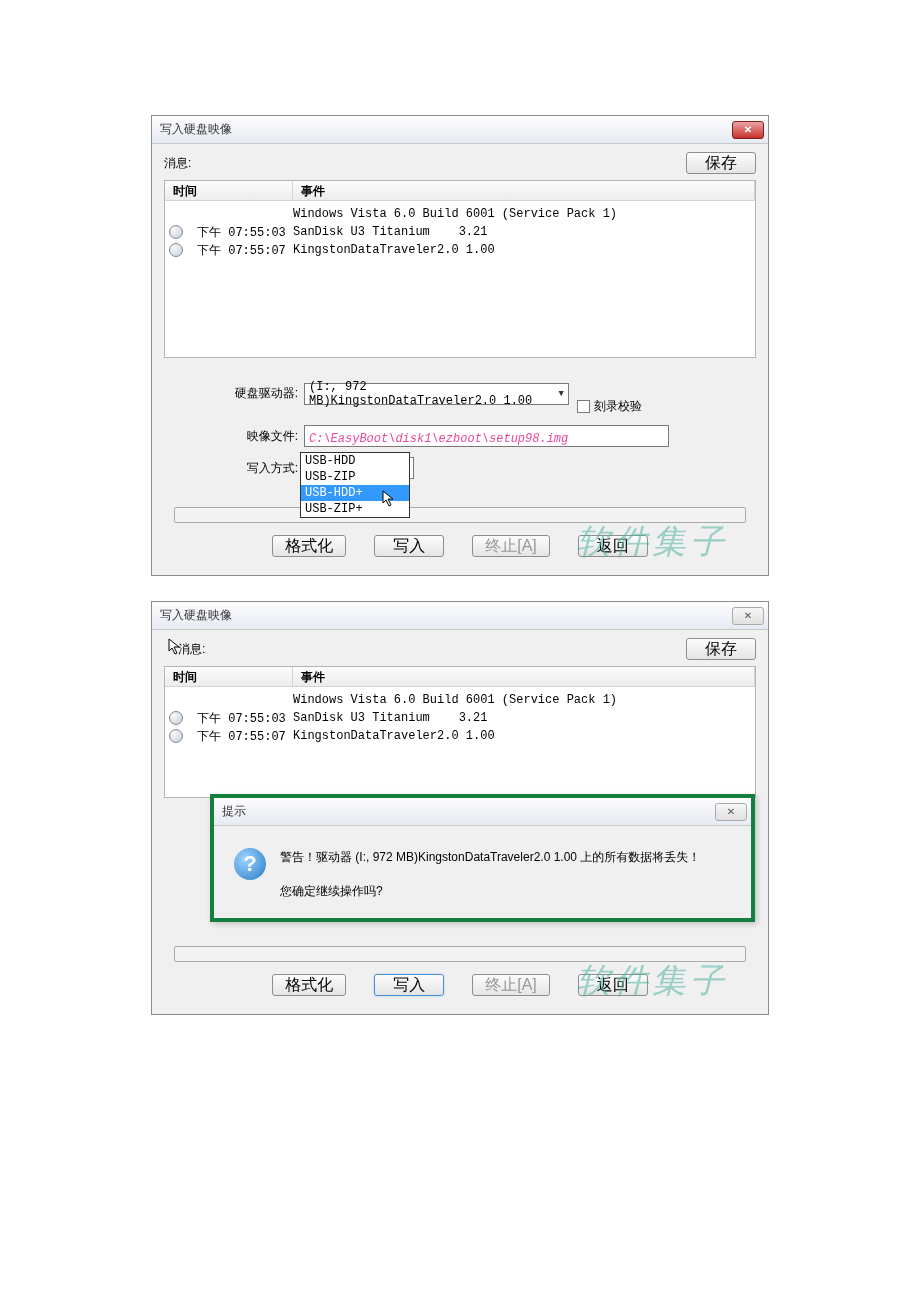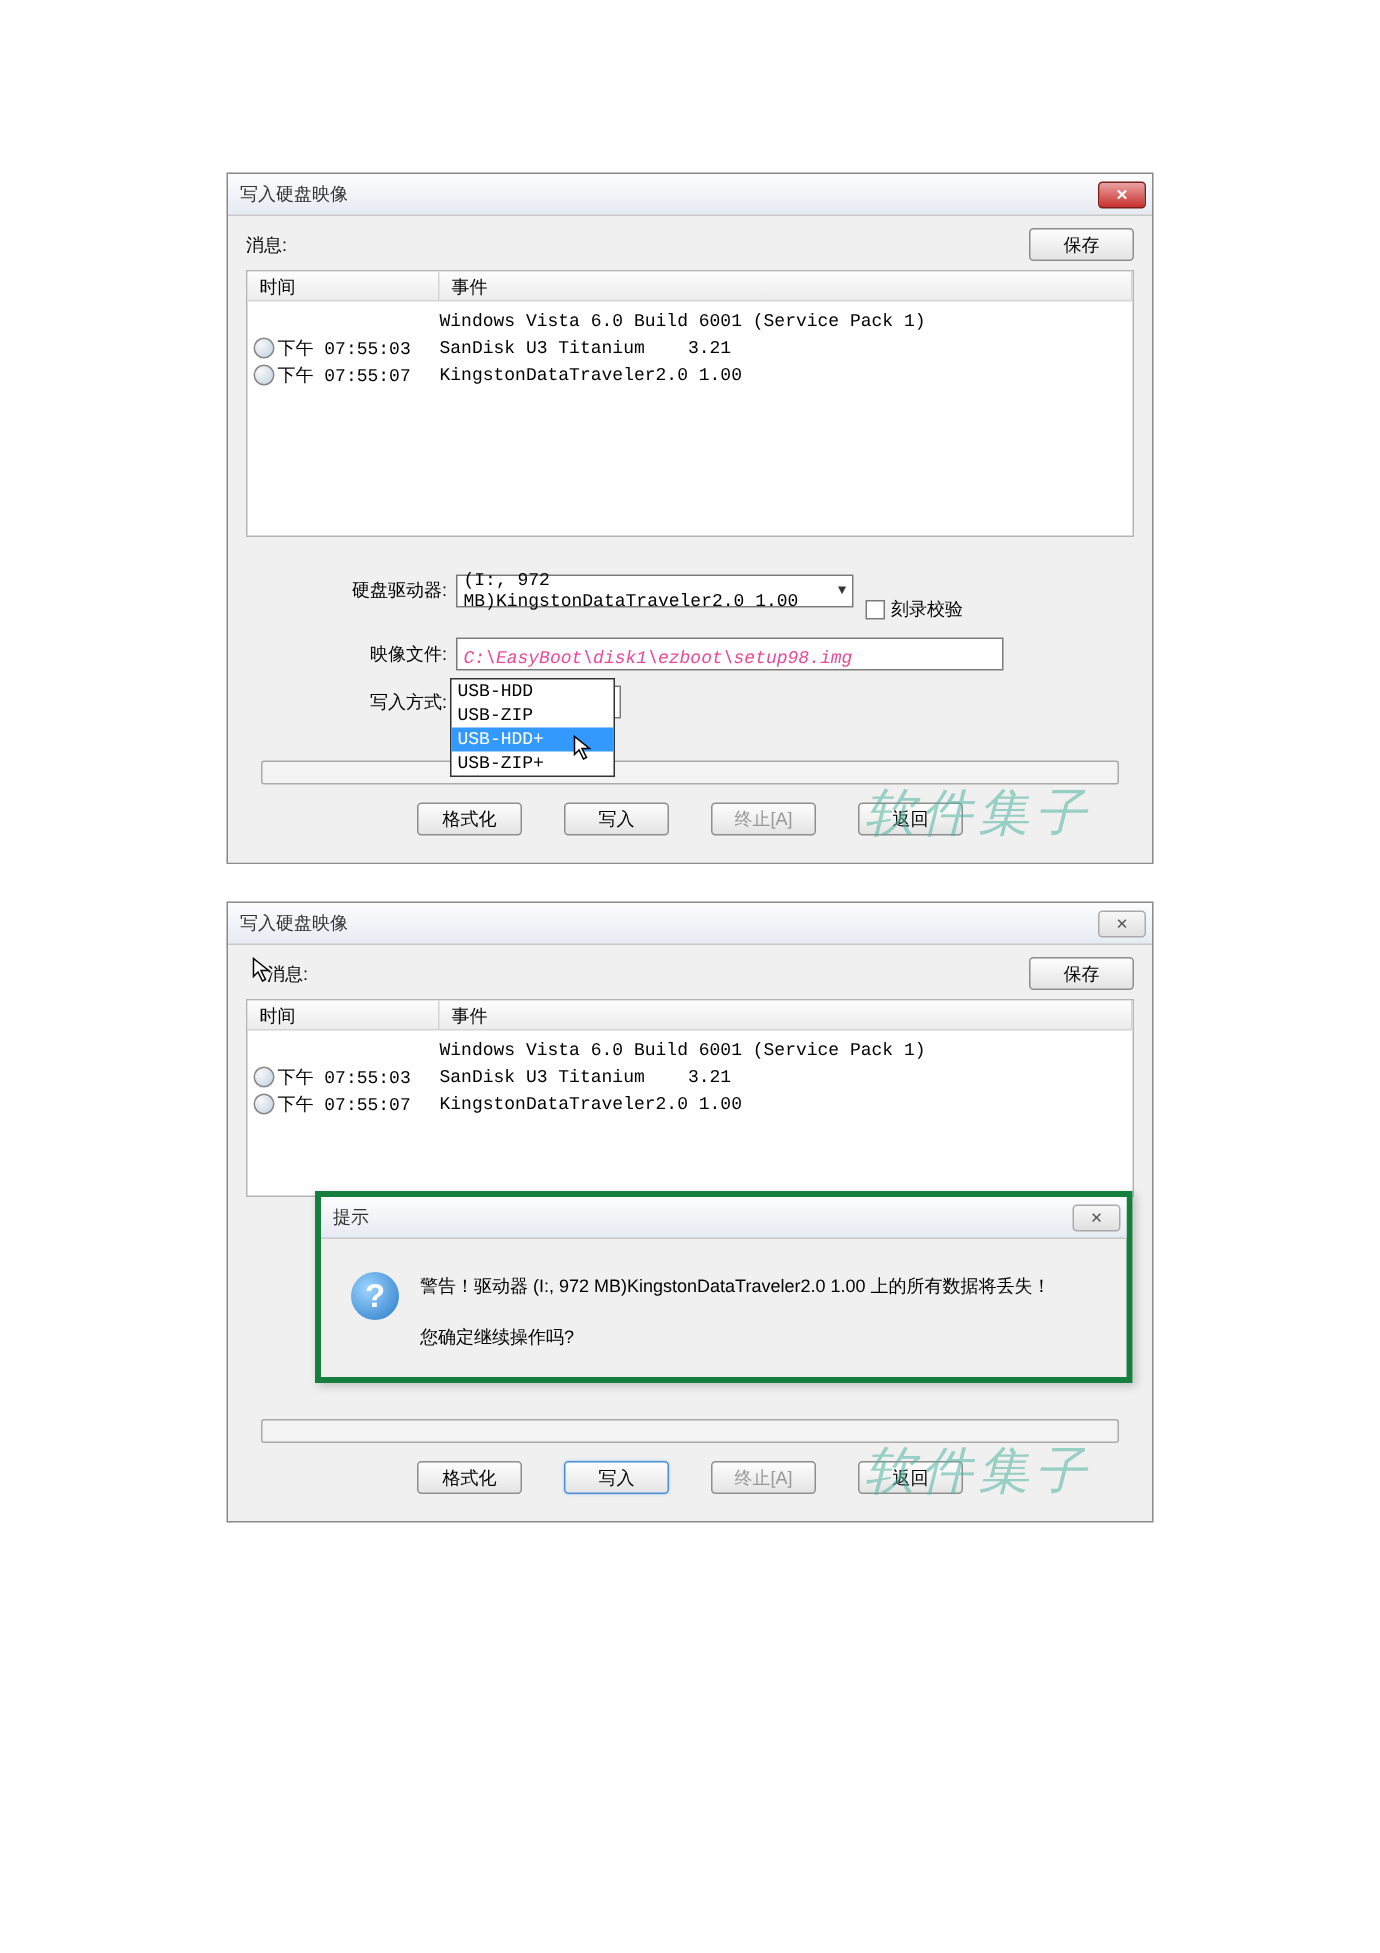--- a/index.html
+++ b/index.html
@@ -47,47 +47,48 @@
 
 .top-row { display: flex; align-items: center; margin-bottom: 6px; }
 .msg-label { flex: 1; }
 .btn {
   min-width: 70px; height: 22px;
   background: linear-gradient(#fdfdfd, #e4e4e4);
   border: 1px solid #8e8e8e;
   border-radius: 3px;
   padding: 0 12px;
   cursor: pointer;
-  font-size: 12px;
+  font-size: 16px;
   font-family: inherit;
 }
 .btn.disabled { color: #999; }
 .btn.primary { border: 1px solid #4a90d9; box-shadow: 0 0 2px rgba(74,144,217,0.5); }
 
 .list-area {
   background: #fff;
   border: 1px solid #b5b5b5;
   height: 178px;
   overflow: hidden;
 }
 .list-header {
   display: flex;
   background: linear-gradient(#fdfdfd, #ececec);
   border-bottom: 1px solid #d4d4d4;
   height: 20px;
+  font-weight: bold;
 }
 .list-header div {
   padding: 2px 8px;
   border-right: 1px solid #d4d4d4;
 }
 .col-time { width: 128px; }
 .col-event { flex: 1; }
 .list-body { padding: 4px 0; font-family: "Courier New", SimSun, monospace; }
 .log-row { display: flex; align-items: center; height: 18px; }
-.log-row .row-time { width: 128px; padding-left: 4px; display: flex; align-items: center; gap: 2px; }
+.log-row .row-time { width: 128px; padding-left: 4px; display: flex; align-items: center; gap: 14px; }
 .log-row .row-event { flex: 1; white-space: pre; }
 .disk-icon {
   width: 14px; height: 14px; display: inline-block;
   background: radial-gradient(circle at 30% 30%, #f8f8f8, #c0d0e0);
   border-radius: 50%;
   border: 1px solid #888;
 }
 
 .form-area { padding: 14px 10px 6px 10px; position: relative; }
 .form-row { display: flex; align-items: center; margin-bottom: 10px; }

